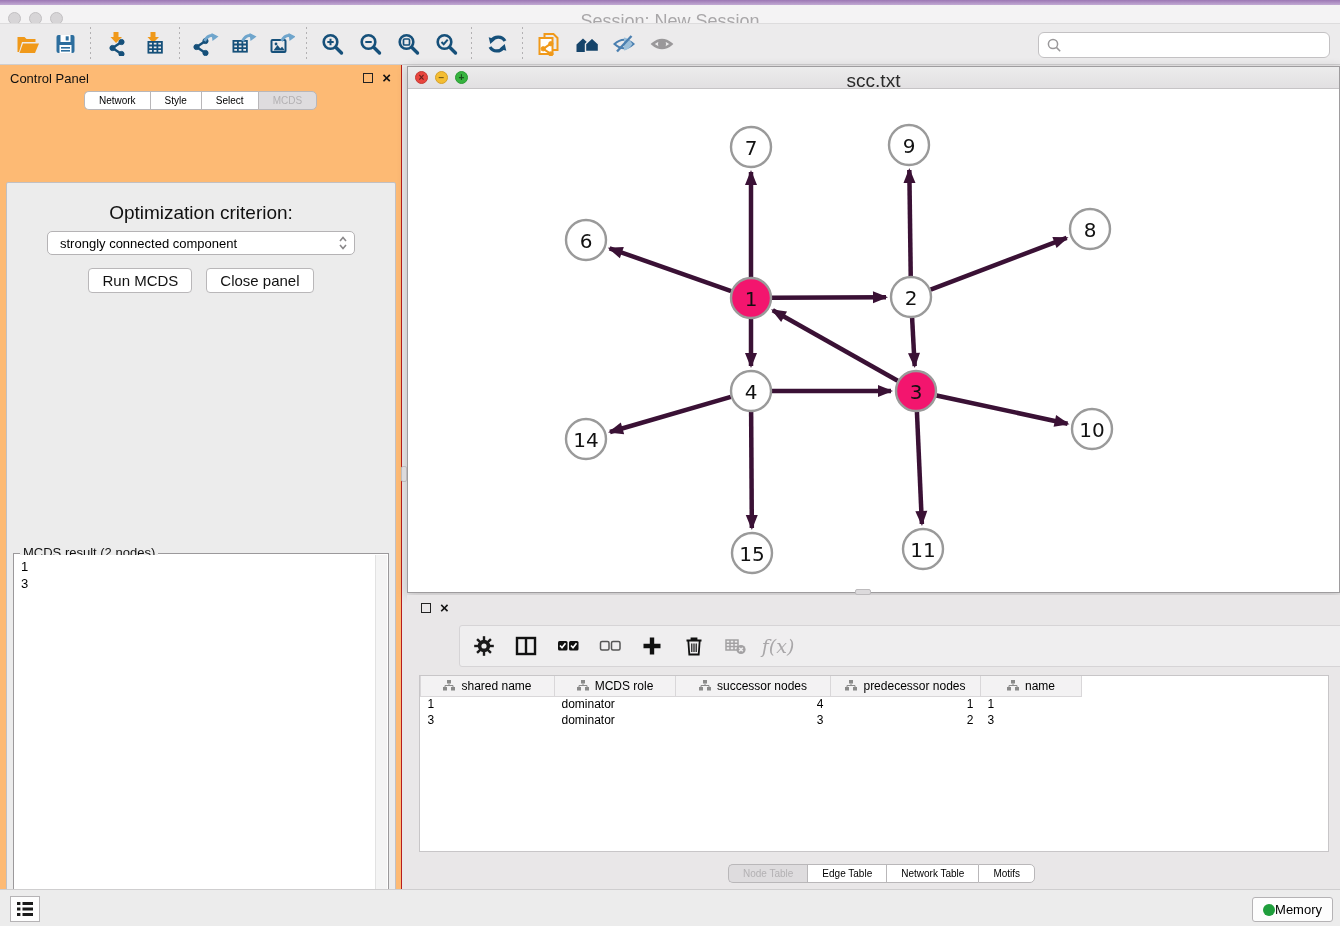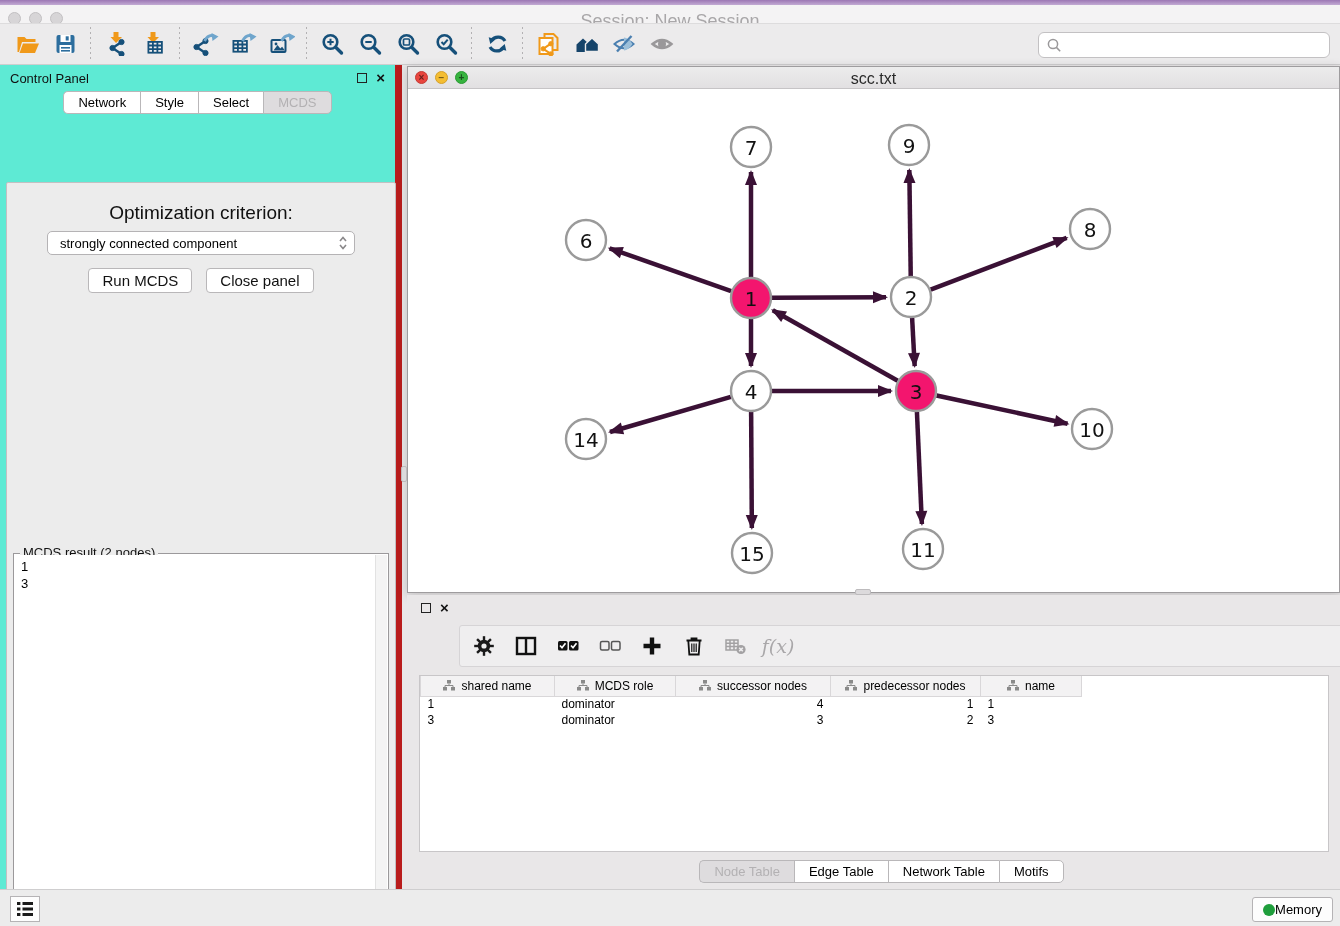--- a/index.html
+++ b/index.html
@@ -24,29 +24,29 @@
   .tool-sep { width:1px; height:34px; margin:0 6px;
     background-image:linear-gradient(#b3b1b3 40%, rgba(0,0,0,0) 0%);
     background-size:1px 5px; background-repeat:repeat-y; }
   .search-wrap { position:absolute; right:10px; top:8px; width:292px; height:26px;
     background:#fff; border:1px solid #c3c1c3; border-radius:6px;
     display:flex; align-items:center; padding-left:7px; }
   .search-wrap input { border:none; outline:none; flex:1; font-size:13px; background:transparent; margin-left:5px; }
 
   
   .control-panel { position:absolute; left:0; top:65px; width:402px; height:824px;
-    background:#5eead4; border-right:7px solid #b91c1c; }
+    background:#fdba74; border-right:1px solid #b91c1c; }
   .panel-header { height:26px; display:flex; align-items:center; padding:0 10px; }
   .panel-header .ph-title { font-size:13px; color:#111; flex:1; }
   .ph-icons { display:flex; gap:9px; align-items:center; }
   .float-box { width:10px; height:10px; border:1.5px solid #222; display:inline-block; }
   .close-x { font-size:15px; font-weight:bold; color:#111; line-height:10px; }
 
   .seg-tabs { display:flex; justify-content:center; position:relative; z-index:2; }
-  .seg { font-size:13px; padding:3px 14px; background:#fff; border:1px solid #b9b7b9;
+  .seg { font-size:10px; padding:3px 14px; background:#fff; border:1px solid #b9b7b9;
     border-right:none; color:#000; cursor:pointer; }
   .seg:first-child { border-radius:5px 0 0 5px; }
   .seg:last-child { border-radius:0 5px 5px 0; border-right:1px solid #b9b7b9; }
   .seg.selected { background:#dedcde; color:#b3b1b3; }
 
   .cp-frame { position:absolute; left:6px; top:117px; width:390px; height:764px;
     background:#ececec; border:1px solid #c2c0c2; border-radius:2px; }
   .opt-label { text-align:center; margin-top:19px; font-size:19px; color:#111; }
   .dropdown { margin:7px auto 0; width:308px; height:24px; background:#fff;
     border:1px solid #b5b3b5; border-radius:5px; display:flex; align-items:center;
@@ -70,21 +70,21 @@
     background:#fff; border:1px solid #9e9c9e; box-shadow:0 2px 10px rgba(0,0,0,.18); }
   .net-titlebar { height:22px; background:linear-gradient(#ececec,#e2e0e2);
     border-bottom:1px solid #c6c4c6; position:relative; }
   .net-traffic { position:absolute; left:7px; top:4px; display:flex; gap:7px; }
   .tl { width:13px; height:13px; border-radius:50%; font-size:10px; font-weight:bold;
     line-height:12px; text-align:center; color:rgba(0,0,0,.55); cursor:pointer; }
   .tl.red   { background:#e8453e; border:1px solid #c43a34; }
   .tl.yellow{ background:#f4bd32; border:1px solid #d5a02a; }
   .tl.green { background:#37b33f; border:1px solid #2a9a33; }
   .net-title { position:absolute; width:100%; text-align:center; top:3px;
-    font-size:16px; color:#2a2a2a; }
+    font-size:19px; color:#2a2a2a; }
   .net-canvas { position:relative; width:100%; height:503px; background:#fff; overflow:hidden; }
 
   .handle-v { position:absolute; left:401px; top:466px; width:6px; height:16px;
     background:#dcdadc; border:1px solid #bdbbbd; border-radius:2px; }
   .handle-h { position:absolute; left:855px; top:589px; width:16px; height:6px;
     background:#dcdadc; border:1px solid #bdbbbd; border-radius:2px; }
 
   
   .table-panel { position:absolute; left:407px; top:595px; width:933px; height:294px;
     background:#e9e7e8; }

